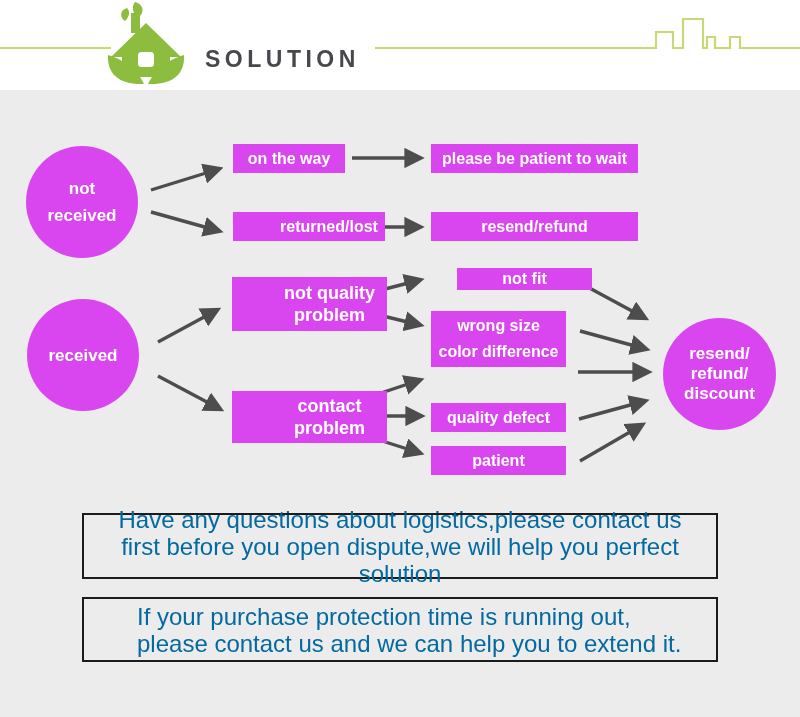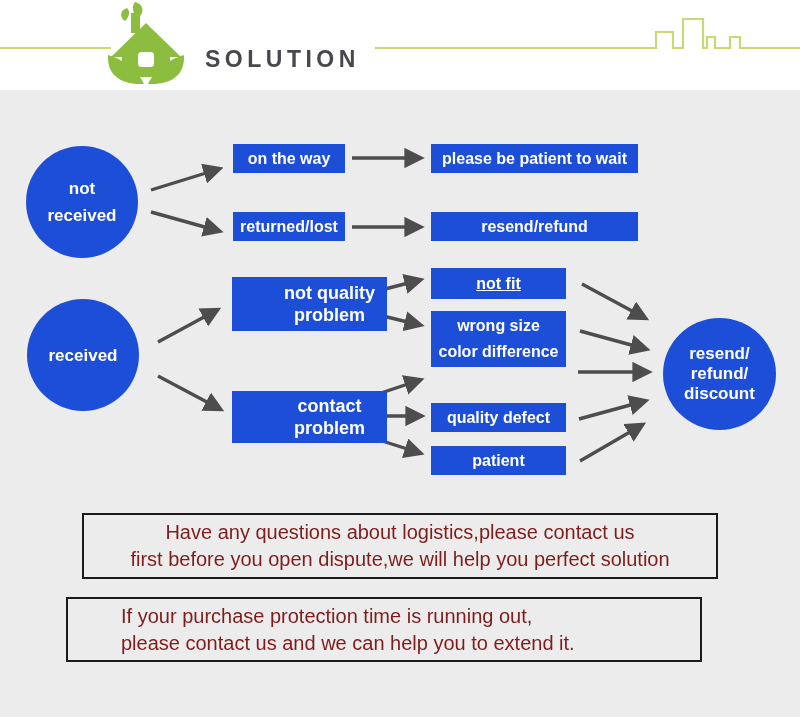--- a/index.html
+++ b/index.html
@@ -13,51 +13,51 @@
   .logo-svg { position:absolute; left:106px; top:1px; width:80px; height:86px; }
   .title {
     position:absolute; left:205px; top:34px; font-size:23px; font-weight:bold;
     letter-spacing:4.5px; color:#46484d;margin-top:12px;
   }
   .skyline-svg { position:absolute; left:375px; top:8px; width:425px; height:48px; }
   
   .canvas { position:absolute; left:0; top:90px; width:800px; height:627px; background:#ececec; }
   .arrows { position:absolute; left:0; top:0; width:800px; height:717px; pointer-events:none; }
   .node {
-    position:absolute; background:#1d4ed8; color:#ffffff; font-weight:bold;
+    position:absolute; background:#d946ef; color:#ffffff; font-weight:bold;
     display:flex; align-items:center; justify-content:center;
     text-align:center; white-space:pre-line;
   }
   .circle { border-radius:50%; font-size:17px; line-height:27px; }
   .rect   { font-size:16px; line-height:18px; }
   .rect-2line { font-size:18px; line-height:22px;padding-left:40px; }
   
   .n-not-received { left:26px;  top:146px; width:112px; height:112px; }
   .n-received     { left:27px;  top:299px; width:112px; height:112px; }
   .n-outcome      { left:663px; top:318px; width:113px; height:112px; line-height:20px; }
   .n-on-the-way   { left:233px; top:144px; width:112px; height:29px; }
-  .n-returned     { left:233px; top:212px; width:112px; height:29px; }
+  .n-returned     { left:233px; top:212px; width:112px; height:29px;padding-left:40px; }
   .n-please-wait  { left:431px; top:144px; width:207px; height:29px; }
   .n-resend       { left:431px; top:212px; width:207px; height:29px; }
   .n-not-quality  { left:232px; top:277px; width:115px; height:54px; }
   .n-quality      { left:232px; top:391px; width:115px; height:52px; }
-  .n-not-fit      { left:431px; top:268px; width:135px; height:31px;text-decoration:underline; }
+  .n-not-fit      { left:457px; top:268px; width:135px; height:22px; }
   .n-wrong-size   { left:431px; top:311px; width:135px; height:29px; }
   .n-color-diff   { left:431px; top:337px; width:135px; height:30px; }
   .n-quality-def  { left:431px; top:403px; width:135px; height:29px; }
   .n-damage       { left:431px; top:446px; width:135px; height:29px; }
   
   .note {
-    position:absolute; border:2px solid #1b1b1b; color:#7f1d1d;
-    font-size:20px; line-height:27px; white-space:pre-line;
+    position:absolute; border:2px solid #1b1b1b; color:#0369a1;
+    font-size:24px; line-height:27px; white-space:pre-line;
     display:flex; align-items:center; justify-content:center;
     background:transparent;
   }
   .note-1 { left:82px; top:513px; width:632px; height:62px; text-align:center; }
-  .note-2 { left:66px; top:597px; width:632px; height:61px; justify-content:flex-start;
+  .note-2 { left:82px; top:597px; width:632px; height:61px; justify-content:flex-start;
             padding-left:53px; width:579px; text-align:left; }
 </style>
 </head>
 <body>
 
 <div class="stage">
 
   <div class="header">
     <div class="hline-left"></div>
 

